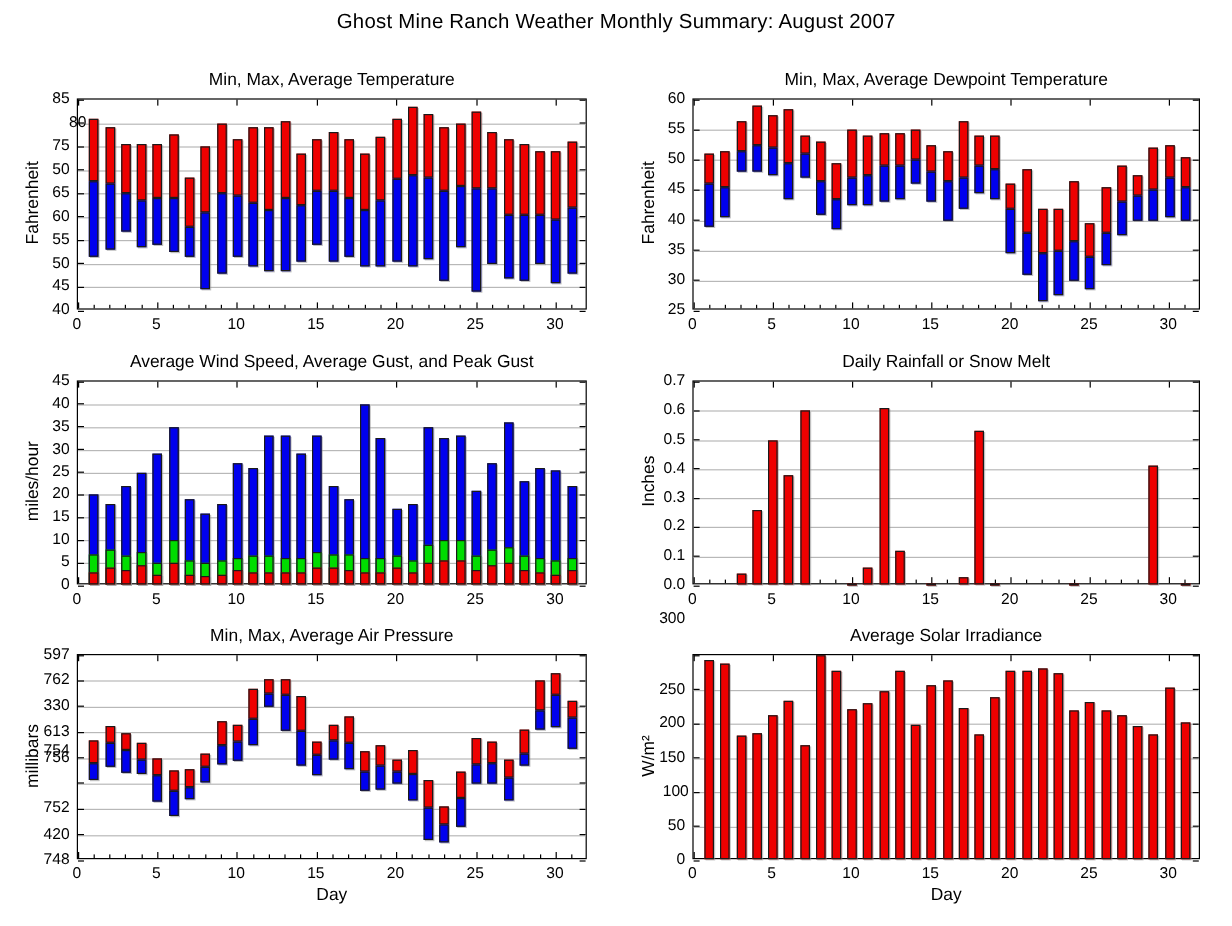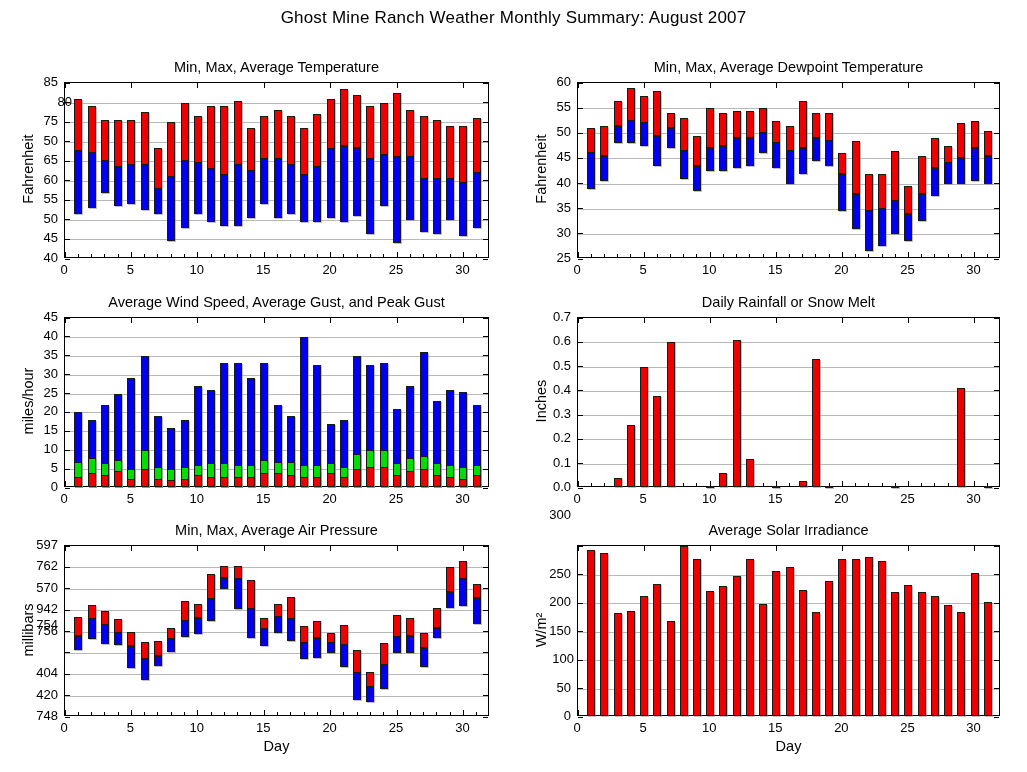--- a/index.html
+++ b/index.html
@@ -744,25 +744,25 @@
         <div class="bar" style="left: 381.156px; top: 21.375px; width: 8px; height: 24.5812px; background: rgb(238, 0, 0);"></div>
         <div class="bar" style="left: 381.156px; top: 45.9562px; width: 8px; height: 16.0312px; background: rgb(0, 0, 238);"></div>
         <div class="bar" style="left: 394.438px; top: 14.9625px; width: 8px; height: 18.1687px; background: rgb(238, 0, 0);"></div>
         <div class="bar" style="left: 394.438px; top: 33.1313px; width: 8px; height: 26.7188px; background: rgb(0, 0, 238);"></div>
         <div class="bar" style="left: 407.719px; top: 38.475px; width: 8px; height: 13.8937px; background: rgb(238, 0, 0);"></div>
         <div class="bar" style="left: 407.719px; top: 52.3687px; width: 8px; height: 25.65px; background: rgb(0, 0, 238);"></div>
       </div>
     <div class="xlabel" style="left: 64px; width: 425px; top: 738px;">Day</div>
   <div class="ytick-label" style="left: 12px; top: 709px; width: 46px;">748</div>
       <div class="ytick-label" style="left: 12px; top: 687.625px; width: 46px;">420</div>
-      <div class="ytick-label" style="left: 12px; top: 666.25px; width: 46px;">404</div>
+      <div class="ytick-label" style="left: 12px; top: 666.25px; width: 46px;">752</div>
       <div class="ytick-label" style="left: 12px; top: 618px; width: 46px;">754</div>
       <div class="ytick-label" style="left: 12px; top: 623.5px; width: 46px;">756</div>
-      <div class="ytick-label" style="left: 12px; top: 602.125px; width: 46px;">942</div>
-      <div class="ytick-label" style="left: 12px; top: 580.75px; width: 46px;">570</div>
+      <div class="ytick-label" style="left: 12px; top: 602.125px; width: 46px;">613</div>
+      <div class="ytick-label" style="left: 12px; top: 580.75px; width: 46px;">330</div>
       <div class="ytick-label" style="left: 12px; top: 559.375px; width: 46px;">762</div>
       <div class="ytick-label" style="left: 12px; top: 538px; width: 46px;">597</div>
       <div class="xtick-label" style="left: 44px; top: 720px;">0</div>
       <div class="xtick-label" style="left: 110.406px; top: 720px;">5</div>
       <div class="xtick-label" style="left: 176.812px; top: 720px;">10</div>
       <div class="xtick-label" style="left: 243.219px; top: 720px;">15</div>
       <div class="xtick-label" style="left: 309.625px; top: 720px;">20</div>
       <div class="xtick-label" style="left: 376.031px; top: 720px;">25</div>
       <div class="xtick-label" style="left: 442.438px; top: 720px;">30</div>
     </section>

